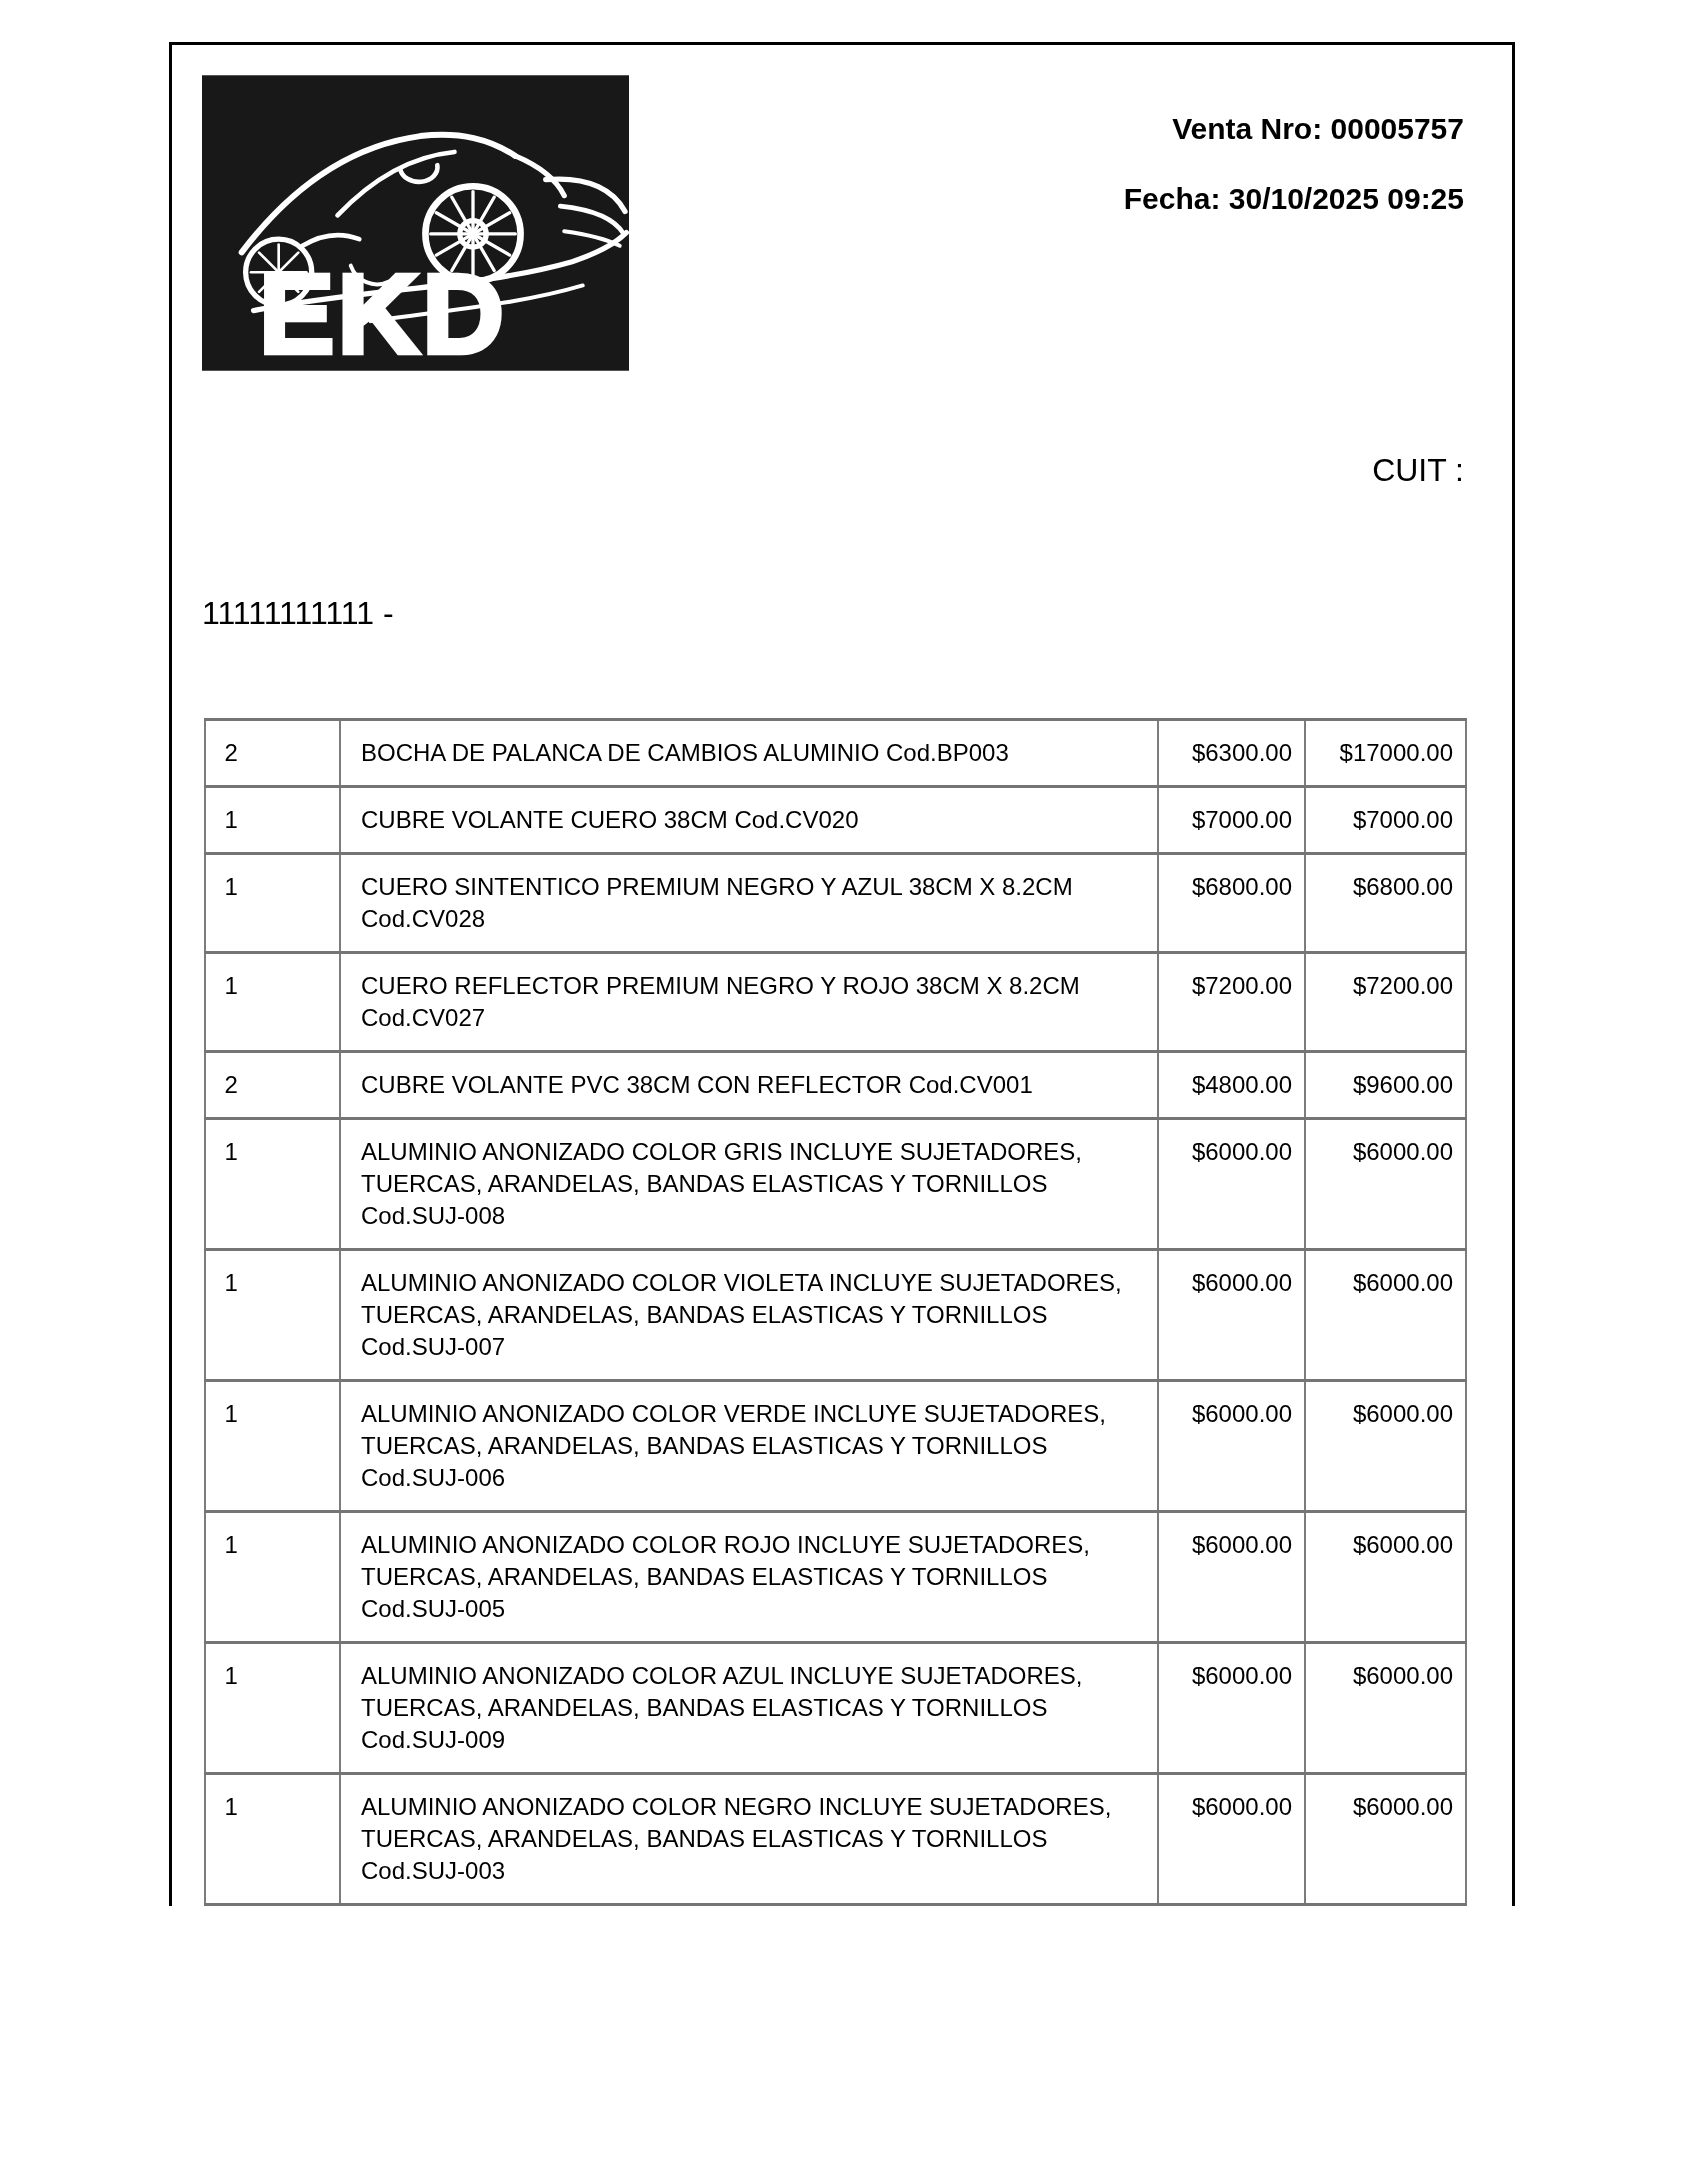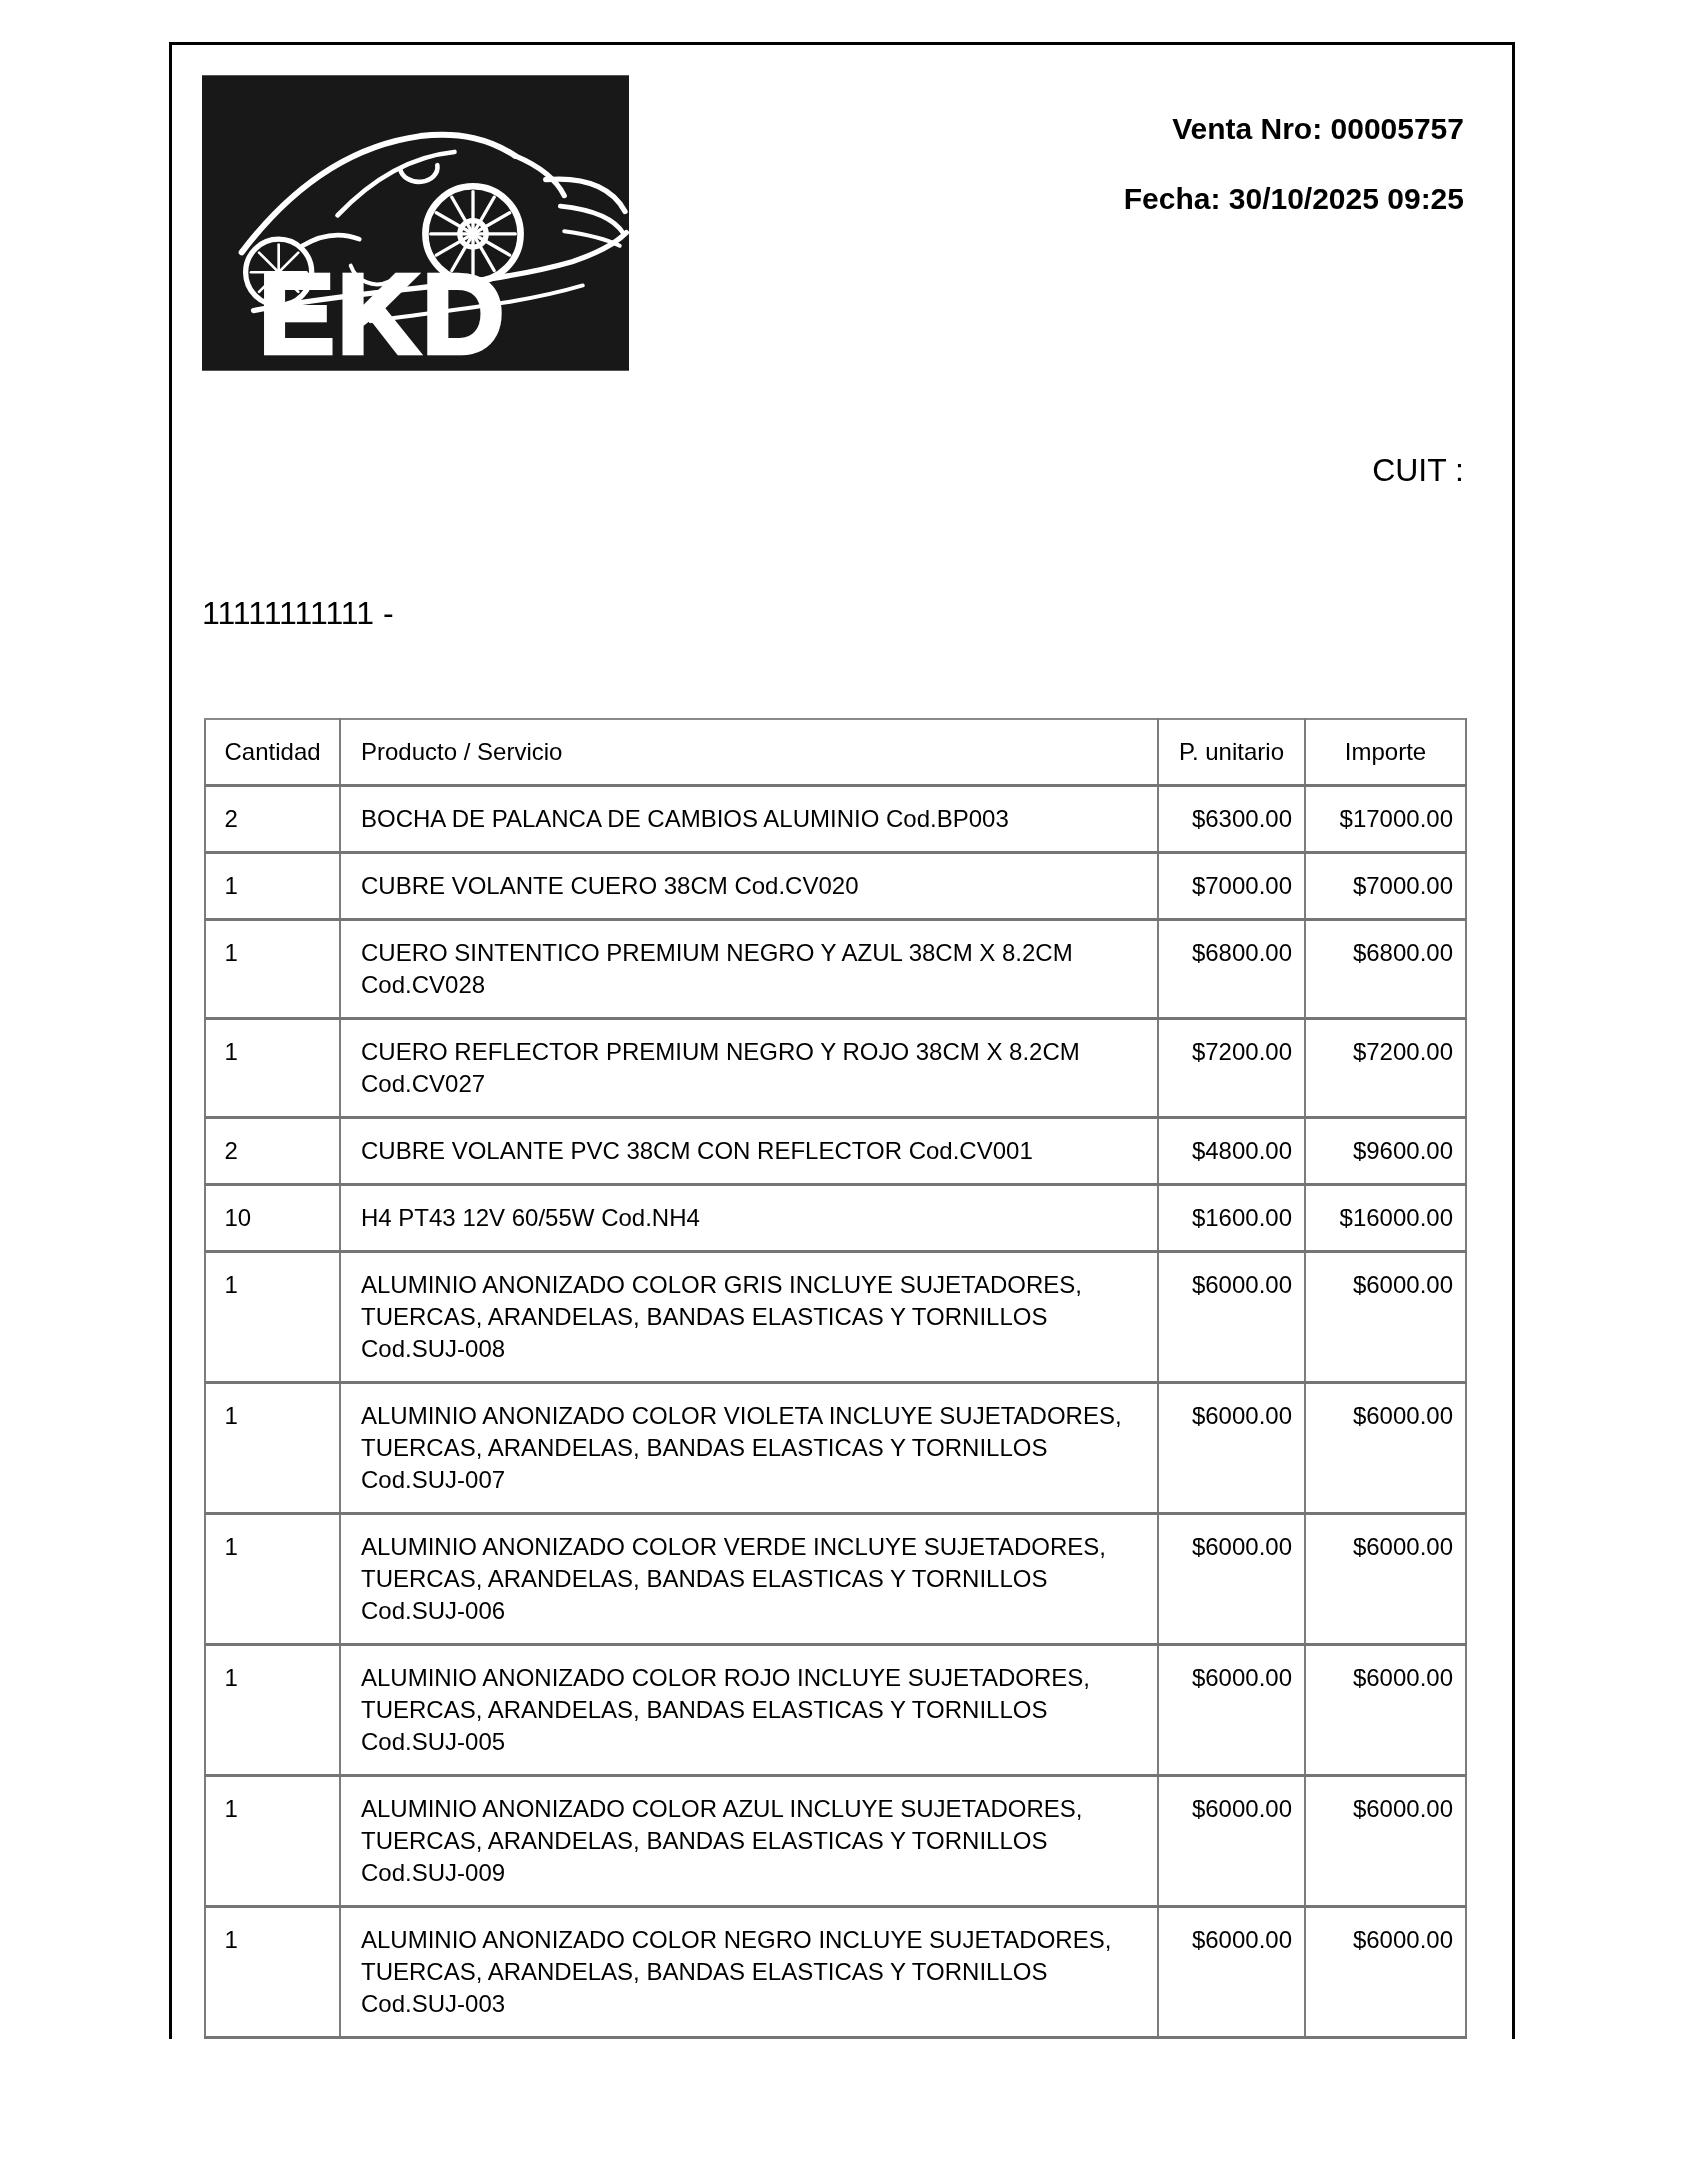--- a/index.html
+++ b/index.html
@@ -156,26 +156,20 @@
     <div class="phone">11111111111 -</div>
 
     <table class="items">
       <colgroup>
         <col class="col-cant">
           <col class="col-prod">
           <col class="col-unit">
           <col class="col-imp">
       </colgroup>
       <tbody>
-          <tr class="hdr">
-        <th class="h-cant">Cantidad</th>
-        <th class="h-prod">Producto / Servicio</th>
-        <th class="h-unit">P. unitario</th>
-        <th class="h-imp">Importe</th>
-      </tr>
       <tr>
         <td class="c-cant">2</td>
         <td class="c-prod">BOCHA DE PALANCA DE CAMBIOS ALUMINIO Cod.BP003</td>
         <td class="c-unit">$6300.00</td>
         <td class="c-imp">$17000.00</td>
       </tr>
       <tr>
         <td class="c-cant">1</td>
         <td class="c-prod">CUBRE VOLANTE CUERO 38CM Cod.CV020</td>
         <td class="c-unit">$7000.00</td>
@@ -195,26 +189,20 @@
         <td class="c-unit">$7200.00</td>
         <td class="c-imp">$7200.00</td>
       </tr>
       <tr>
         <td class="c-cant">2</td>
         <td class="c-prod">CUBRE VOLANTE PVC 38CM CON REFLECTOR Cod.CV001</td>
         <td class="c-unit">$4800.00</td>
         <td class="c-imp">$9600.00</td>
       </tr>
       <tr>
-        <td class="c-cant">10</td>
-        <td class="c-prod">H4 PT43 12V 60/55W Cod.NH4</td>
-        <td class="c-unit">$1600.00</td>
-        <td class="c-imp">$16000.00</td>
-      </tr>
-      <tr>
         <td class="c-cant">1</td>
         <td class="c-prod">ALUMINIO ANONIZADO COLOR GRIS INCLUYE SUJETADORES,
 TUERCAS, ARANDELAS, BANDAS ELASTICAS Y TORNILLOS
 Cod.SUJ-008</td>
         <td class="c-unit">$6000.00</td>
         <td class="c-imp">$6000.00</td>
       </tr>
       <tr>
         <td class="c-cant">1</td>
         <td class="c-prod">ALUMINIO ANONIZADO COLOR VIOLETA INCLUYE SUJETADORES,

